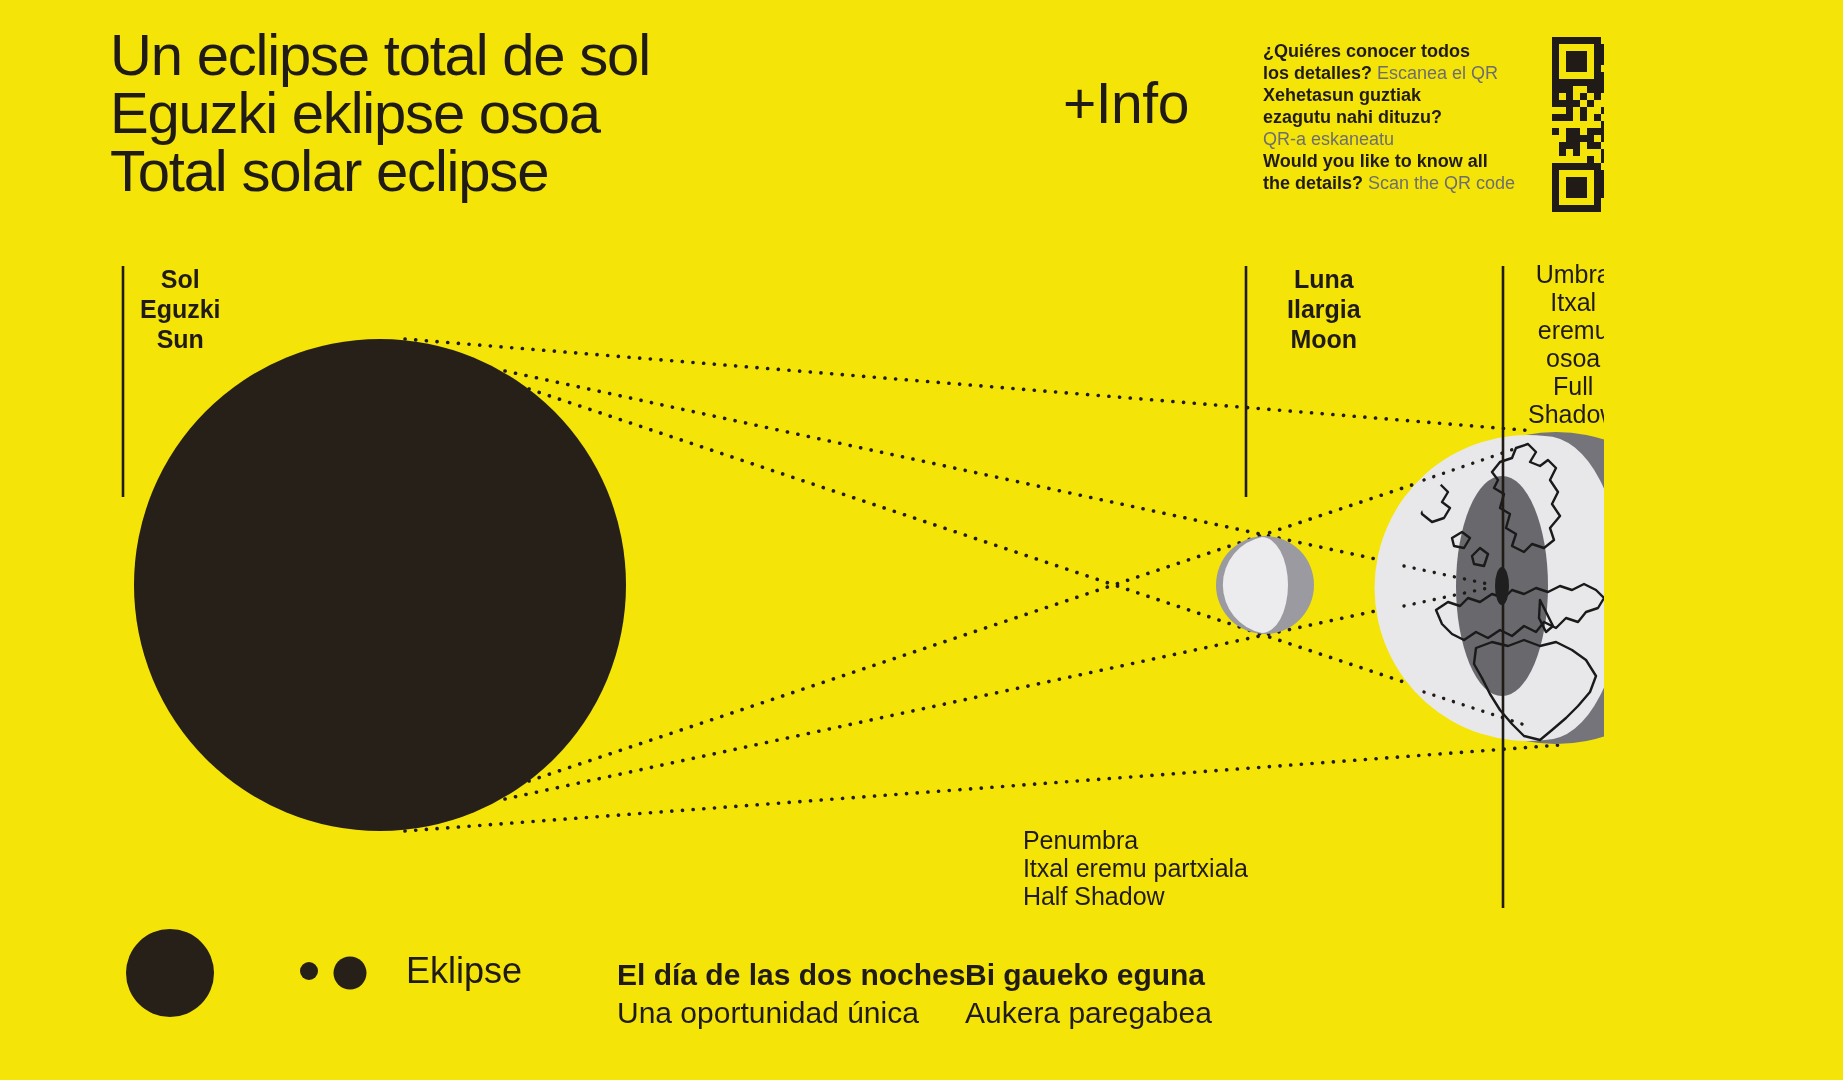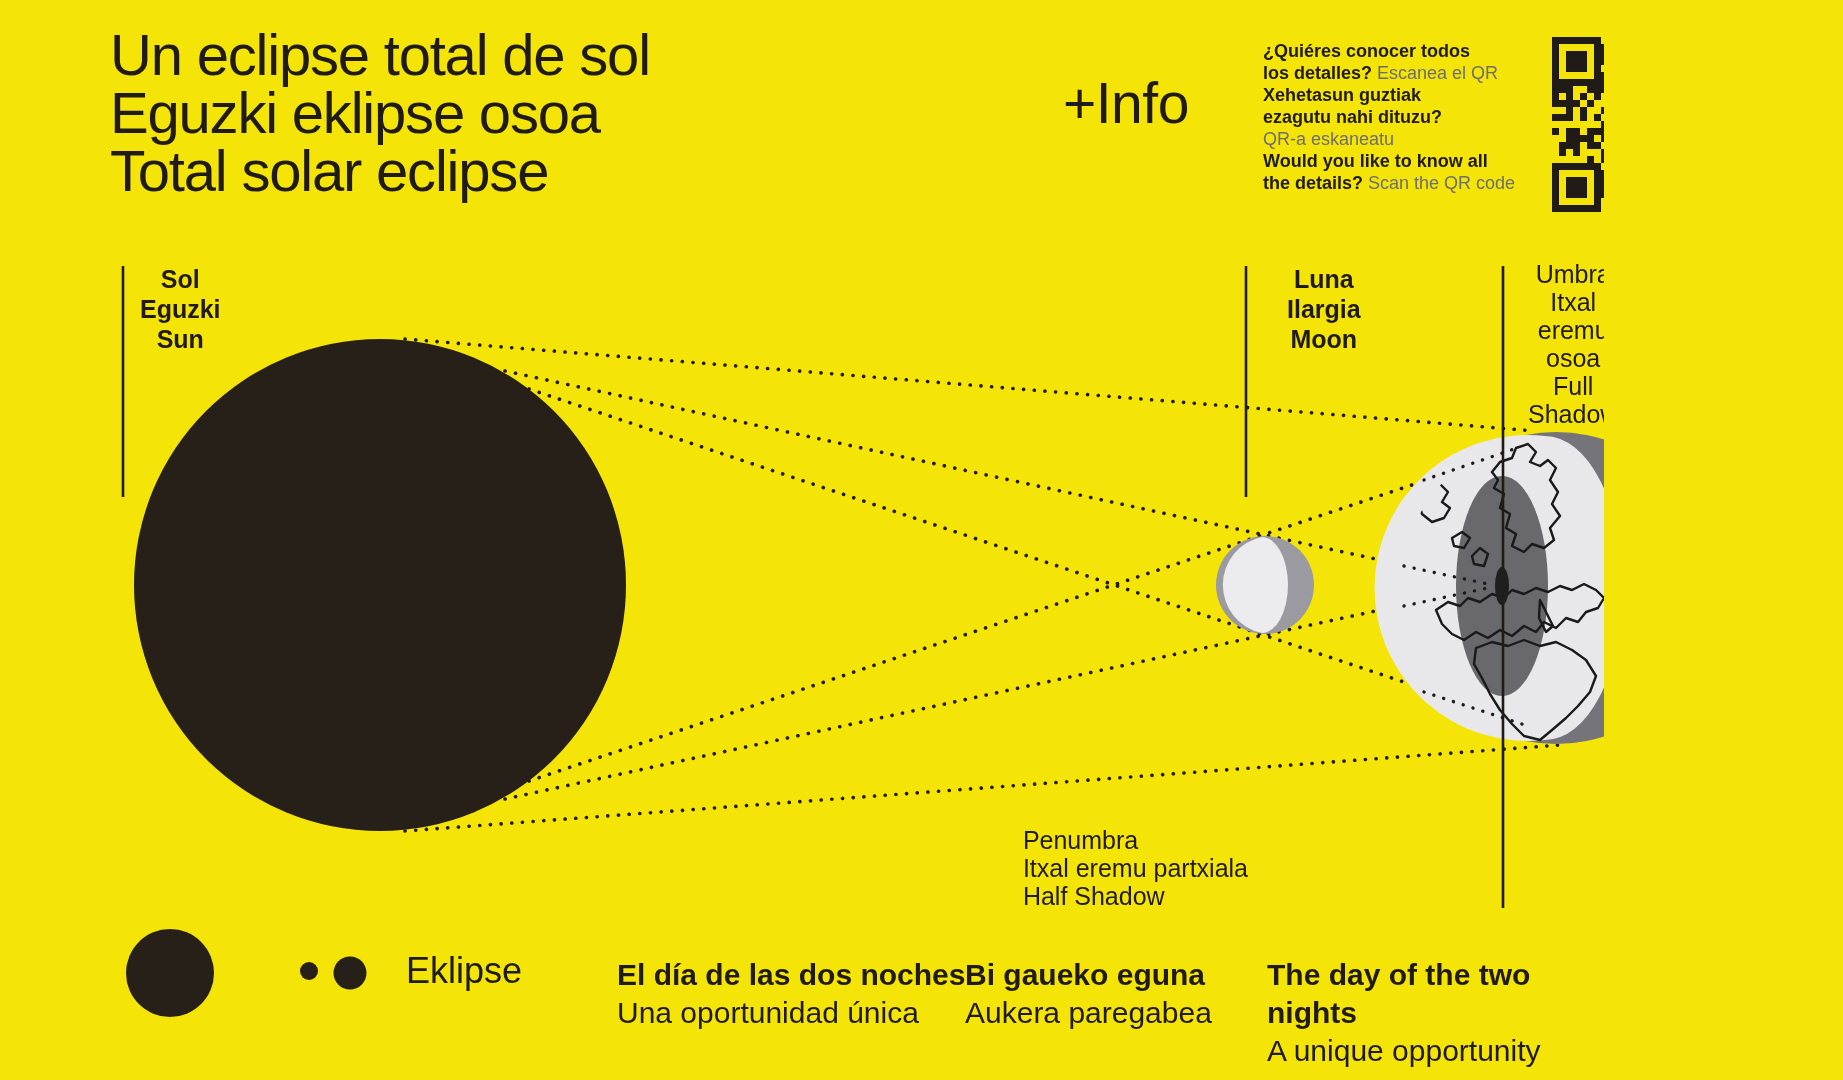--- a/index.html
+++ b/index.html
@@ -153,18 +153,14 @@
   <div class="abs eklipse-label">Eklipse</div>
 
   <div class="abs footer-col fc1">
     <div class="headline">El día de las dos noches</div>
     <div class="subline">Una oportunidad única</div>
   </div>
   <div class="abs footer-col fc2">
     <div class="headline">Bi gaueko eguna</div>
     <div class="subline">Aukera paregabea</div>
   </div>
-  <div class="abs footer-col fc3">
-    <div class="headline">The day of the two nights</div>
-    <div class="subline">A unique opportunity</div>
-  </div>
 
 </div>
 
 </body></html>

